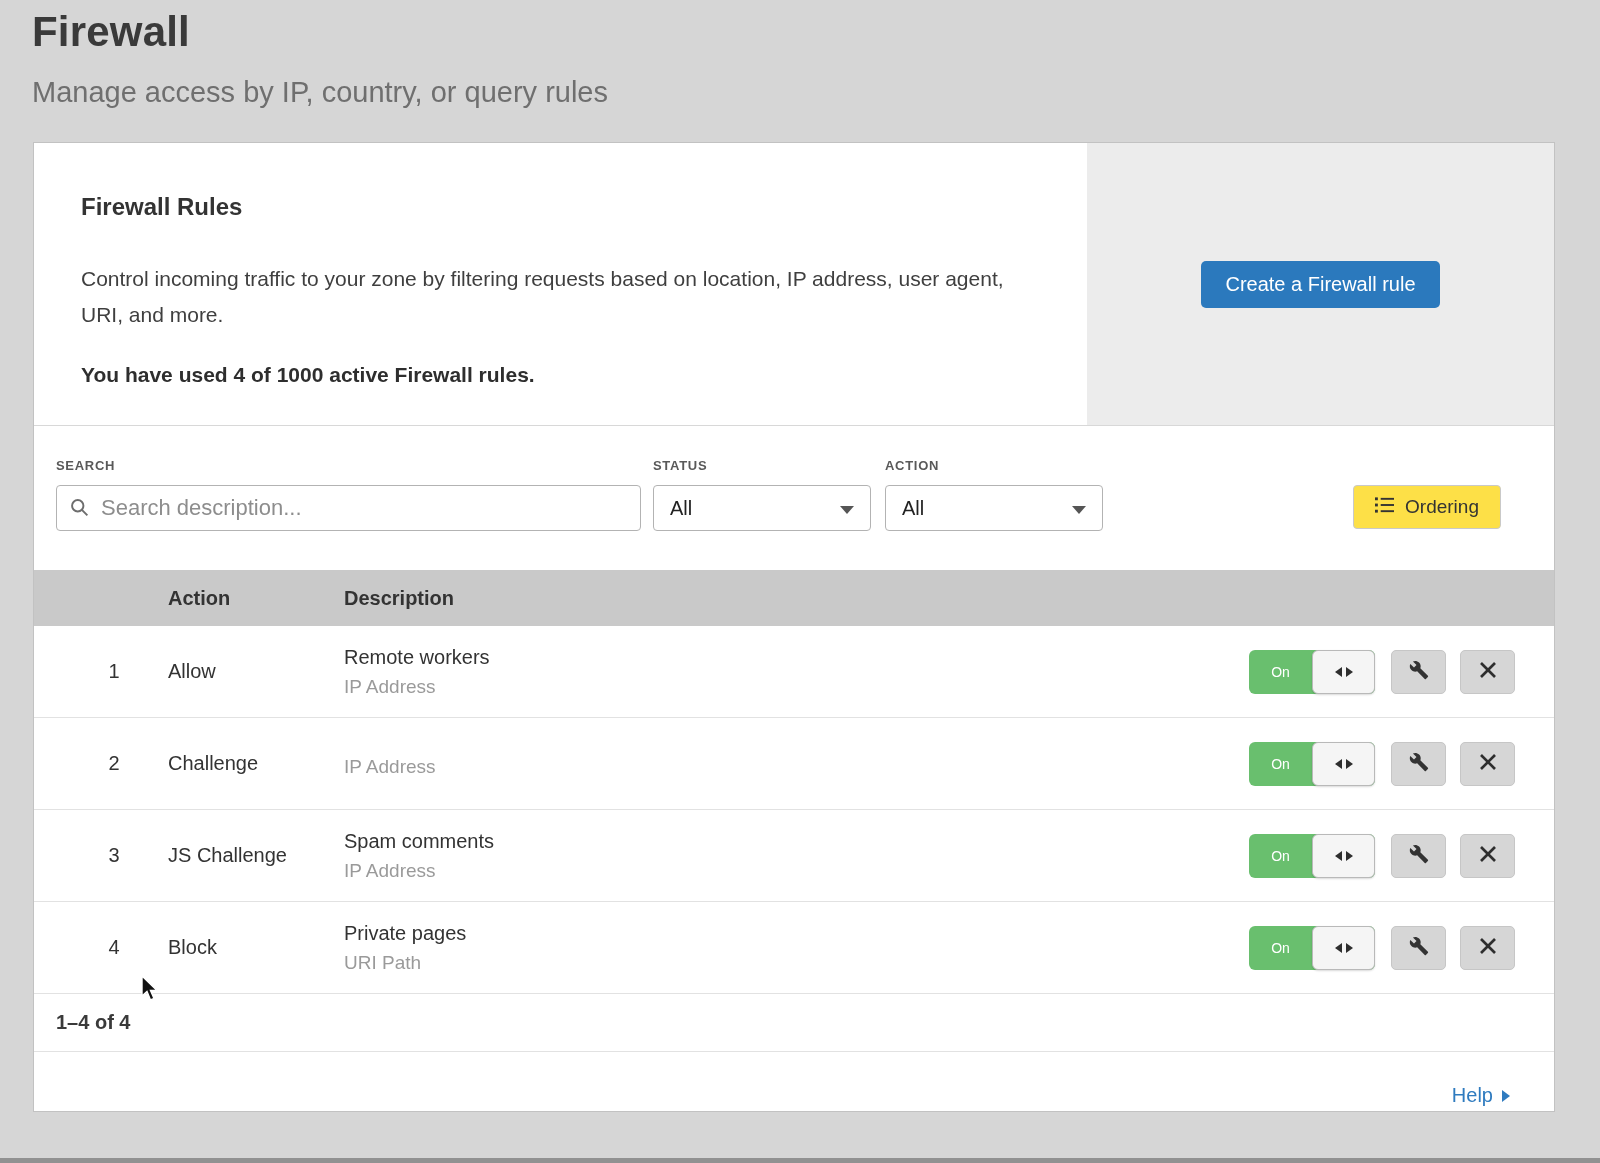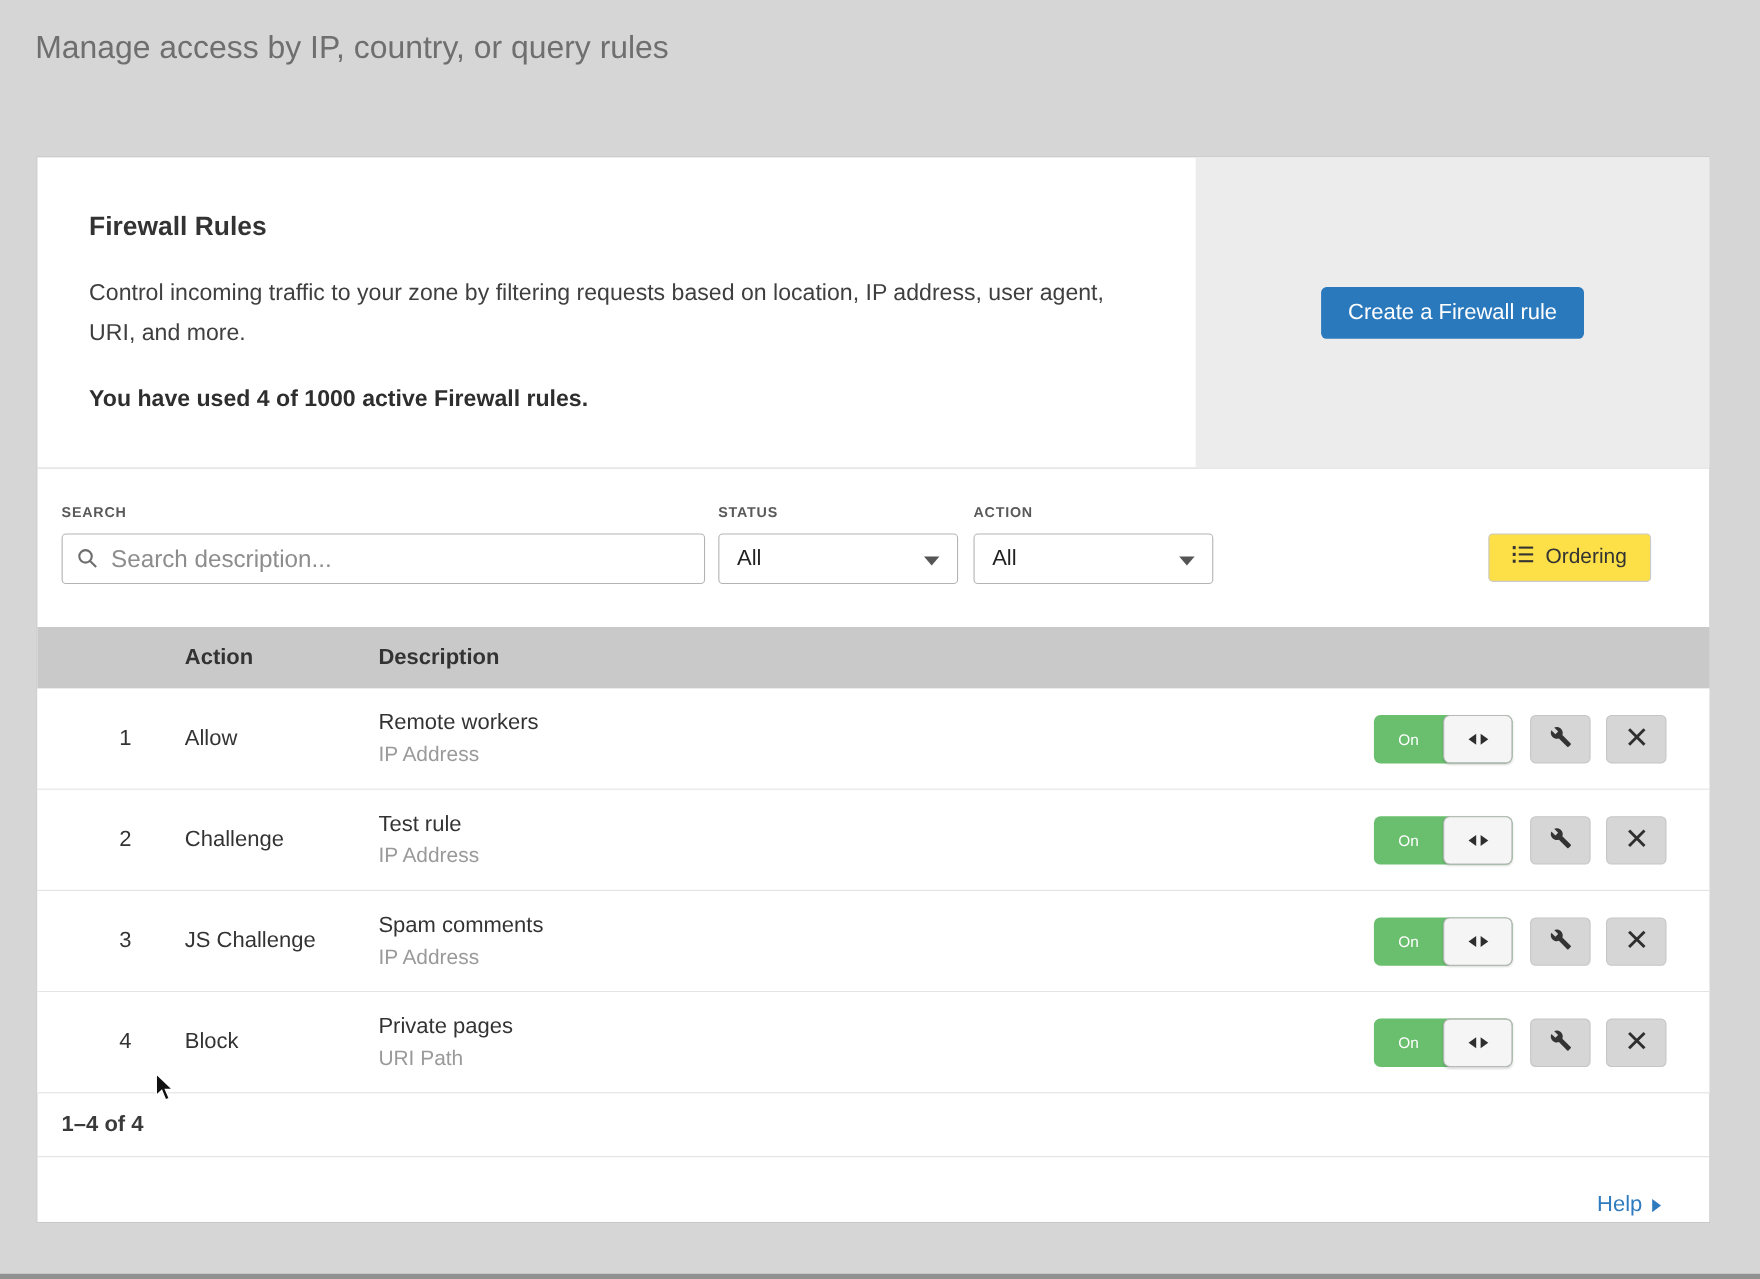--- a/index.html
+++ b/index.html
@@ -21,21 +21,21 @@
   .card {
     position:absolute; left:33px; top:142px;
     width:1522px; height:970px;
     background:#ffffff;
     border:1px solid #c2c2c2;
   }
 
   
   .card-top { display:flex; height:283px; border-bottom:1px solid #d8d8d8; }
   .intro { flex:1 1 auto; padding:50px 48px 0 47px; }
-  .intro h2 { font-size:24px; font-weight:700; color:#333; margin-bottom:28px; }
+  .intro h2 { font-size:24px; font-weight:700; color:#333; margin-bottom:40px; }
   .intro p { font-size:21px; line-height:1.72; color:#3f3f3f; max-width:950px; }
   .intro .usage { margin-top:30px; font-size:21px; font-weight:700; color:#2e2e2e; }
   .side-panel {
     width:467px; flex:0 0 467px;
     background:#ececec;
     display:flex; align-items:center; justify-content:center;
   }
   .btn-primary {
     background:#2b79bd; color:#fff; border:none; border-radius:5px;
     font-size:20px; font-weight:500; padding:12px 24px; cursor:pointer;
@@ -142,20 +142,21 @@
   .help-arrow { width:0;height:0;border-top:6px solid transparent;border-bottom:6px solid transparent;border-left:8px solid #2f7bbf; }
 
   .bottom-edge { position:absolute; left:0; bottom:0; width:1600px; height:5px; background:#5a5a5a; opacity:.55; }
 
   .cursor { position:absolute; left:140px; top:975px; pointer-events:none; }
 </style>
 </head>
 <body>
 
 <div class="page-header">
+  <div class="page-title">Firewall</div>
   <div class="page-subtitle">Manage access by IP, country, or query rules</div>
 </div>
 
 <div class="card">
 
   <div class="card-top">
     <div class="intro">
       <h2>Firewall Rules</h2>
       <p>Control incoming traffic to your zone by filtering requests based on location, IP address, user agent, URI, and more.</p>
       <div class="usage">You have used 4 of 1000 active Firewall rules.</div>
@@ -244,21 +245,20 @@
               <line x1="16" y1="2" x2="2" y2="16" stroke="#2e2e2e" stroke-width="2.6"></line>
             </svg></span>
       </button>
     </div>
   </div>
 
   <div class="trow">
     <div class="cell-num">2</div>
     <div class="cell-action">Challenge</div>
     <div class="cell-desc">
-      <div class="desc-title">Test rule</div>
       <div class="desc-sub">IP Address</div>
     </div>
     <div class="cell-controls">
       <div class="toggle">
         <span class="toggle-on">On</span>
         <span class="toggle-knob">
             <span class="tri-l"></span>
             <span class="tri-r"></span>
           </span>
       </div>

